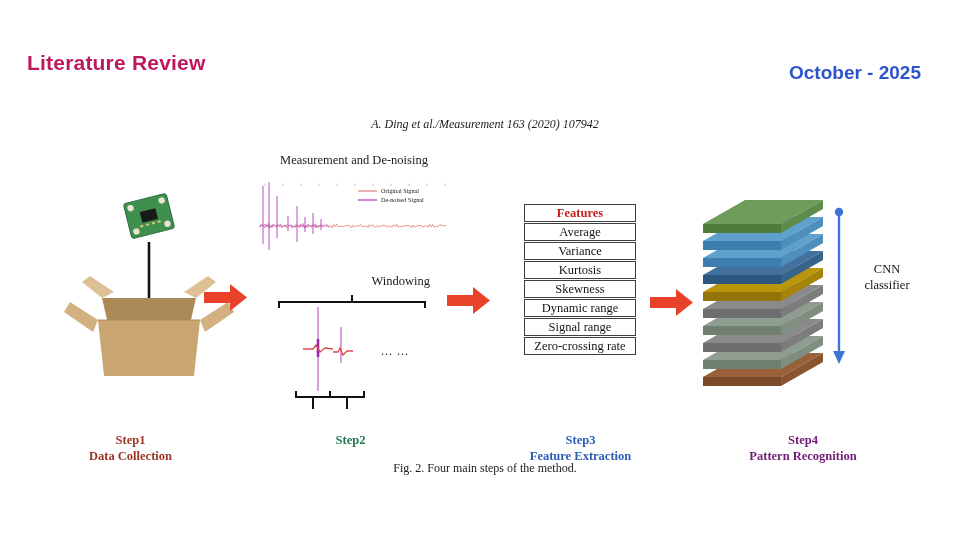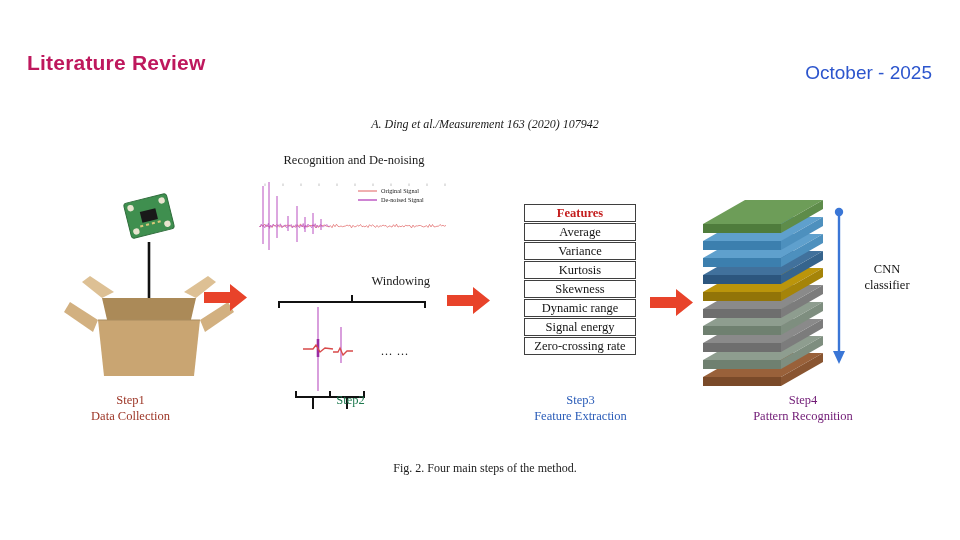--- a/index.html
+++ b/index.html
@@ -1,38 +1,38 @@
 <!DOCTYPE html>
 <html><head>
 <meta charset="utf-8">
 <style>
   html,body{margin:0;padding:0;}
   body{width:960px;height:540px;background:#ffffff;position:relative;overflow:hidden;
        font-family:"Liberation Sans",sans-serif;}
   .abs{position:absolute;}
   
   #page-title{left:27px;top:51px;font-size:21px;font-weight:700;letter-spacing:.2px;}
-  #slide-date{right:28px;top:62px;font-size:19px;font-weight:400;}
+  #slide-date{right:39px;top:62px;font-size:19px;font-weight:700;}
   
   .serif{font-family:"Liberation Serif",serif;color:#1a1a1a;}
   #citation{left:0;top:117px;width:970px;text-align:center;font-size:12px;font-style:italic;}
   #signal-title{left:258px;top:153px;width:192px;text-align:center;font-size:12.5px;}
   #windowing-title{left:270px;top:274px;width:160px;text-align:right;font-size:12.5px;}
   #ellipsis{left:366px;top:344px;width:58px;text-align:center;font-size:12px;letter-spacing:1px;}
   #caption{left:0;top:461px;width:970px;text-align:center;font-size:12px;}
   #caption b{font-weight:400;}
   
   #features-table{left:523px;top:203px;width:114px;border-collapse:separate;border-spacing:1px;
                   font-family:"Liberation Serif",serif;font-size:12.5px;}
   #features-table th,#features-table td{border:1px solid #3f3f3f;text-align:center;
                   padding:0 2px;height:16px;background:#fff;font-weight:400;color:#141414;margin-top:12px;}
   #features-table th{font-weight:700;}
   
-  .step-label{top:393px;text-align:center;font-family:"Liberation Serif",serif;
-              font-size:12.5px;font-weight:400;line-height:1.25;}
+  .step-label{top:433px;text-align:center;font-family:"Liberation Serif",serif;
+              font-size:12.5px;font-weight:700;line-height:1.25;}
   #step1{left:53px;width:155px;}
   #step2{left:273px;width:155px;}
   #step3{left:503px;width:155px;}
   #step4{left:723px;width:160px;}
   
   #cnn-label{left:845px;top:261px;width:84px;text-align:center;
              font-family:"Liberation Serif",serif;font-size:12.5px;line-height:1.3;color:#141414;}
 </style>
 </head>
 <body>
@@ -74,21 +74,21 @@
 <svg class="abs" style="left:204px;top:284px;" width="44" height="27" viewBox="0 0 44 27">
   <polygon points="0,8 26,8 26,0 43,13.5 26,27 26,19 0,19" fill="#e8432a"></polygon>
 </svg>
 <svg class="abs" style="left:447px;top:287px;" width="44" height="27" viewBox="0 0 44 27">
   <polygon points="0,8 26,8 26,0 43,13.5 26,27 26,19 0,19" fill="#e8432a"></polygon>
 </svg>
 <svg class="abs" style="left:650px;top:289px;" width="44" height="27" viewBox="0 0 44 27">
   <polygon points="0,8 26,8 26,0 43,13.5 26,27 26,19 0,19" fill="#e8432a"></polygon>
 </svg>
 
-<div class="abs serif" id="signal-title">Recognition and De-noising</div>
+<div class="abs serif" id="signal-title">Measurement and De-noising</div>
 <svg class="abs" style="left:255px;top:180px;" width="195" height="72" viewBox="0 0 195 72" id="signal-svg">
   <g id="signal-ticks">
       <line x1="10" y1="3.5" x2="10" y2="6" stroke="#9a9a9a" stroke-width="0.6"></line>
       <line x1="28" y1="3.5" x2="28" y2="6" stroke="#9a9a9a" stroke-width="0.6"></line>
       <line x1="46" y1="3.5" x2="46" y2="6" stroke="#9a9a9a" stroke-width="0.6"></line>
       <line x1="64" y1="3.5" x2="64" y2="6" stroke="#9a9a9a" stroke-width="0.6"></line>
       <line x1="82" y1="3.5" x2="82" y2="6" stroke="#9a9a9a" stroke-width="0.6"></line>
       <line x1="100" y1="3.5" x2="100" y2="6" stroke="#9a9a9a" stroke-width="0.6"></line>
       <line x1="118" y1="3.5" x2="118" y2="6" stroke="#9a9a9a" stroke-width="0.6"></line>
       <line x1="136" y1="3.5" x2="136" y2="6" stroke="#9a9a9a" stroke-width="0.6"></line>
@@ -148,21 +148,21 @@
       <tr>
         <td>Kurtosis</td>
       </tr>
       <tr>
         <td>Skewness</td>
       </tr>
       <tr>
         <td>Dynamic range</td>
       </tr>
       <tr>
-        <td>Signal energy</td>
+        <td>Signal range</td>
       </tr>
       <tr>
         <td>Zero-crossing rate</td>
       </tr>
     </tbody>
 </table>
 
 <svg class="abs" style="left:693px;top:188px;" width="150" height="205" viewBox="0 0 150 205">
   <g id="stack-layers">
       <polygon points="10,189 88,189 130,165 52,165" fill="#99613a"></polygon>

